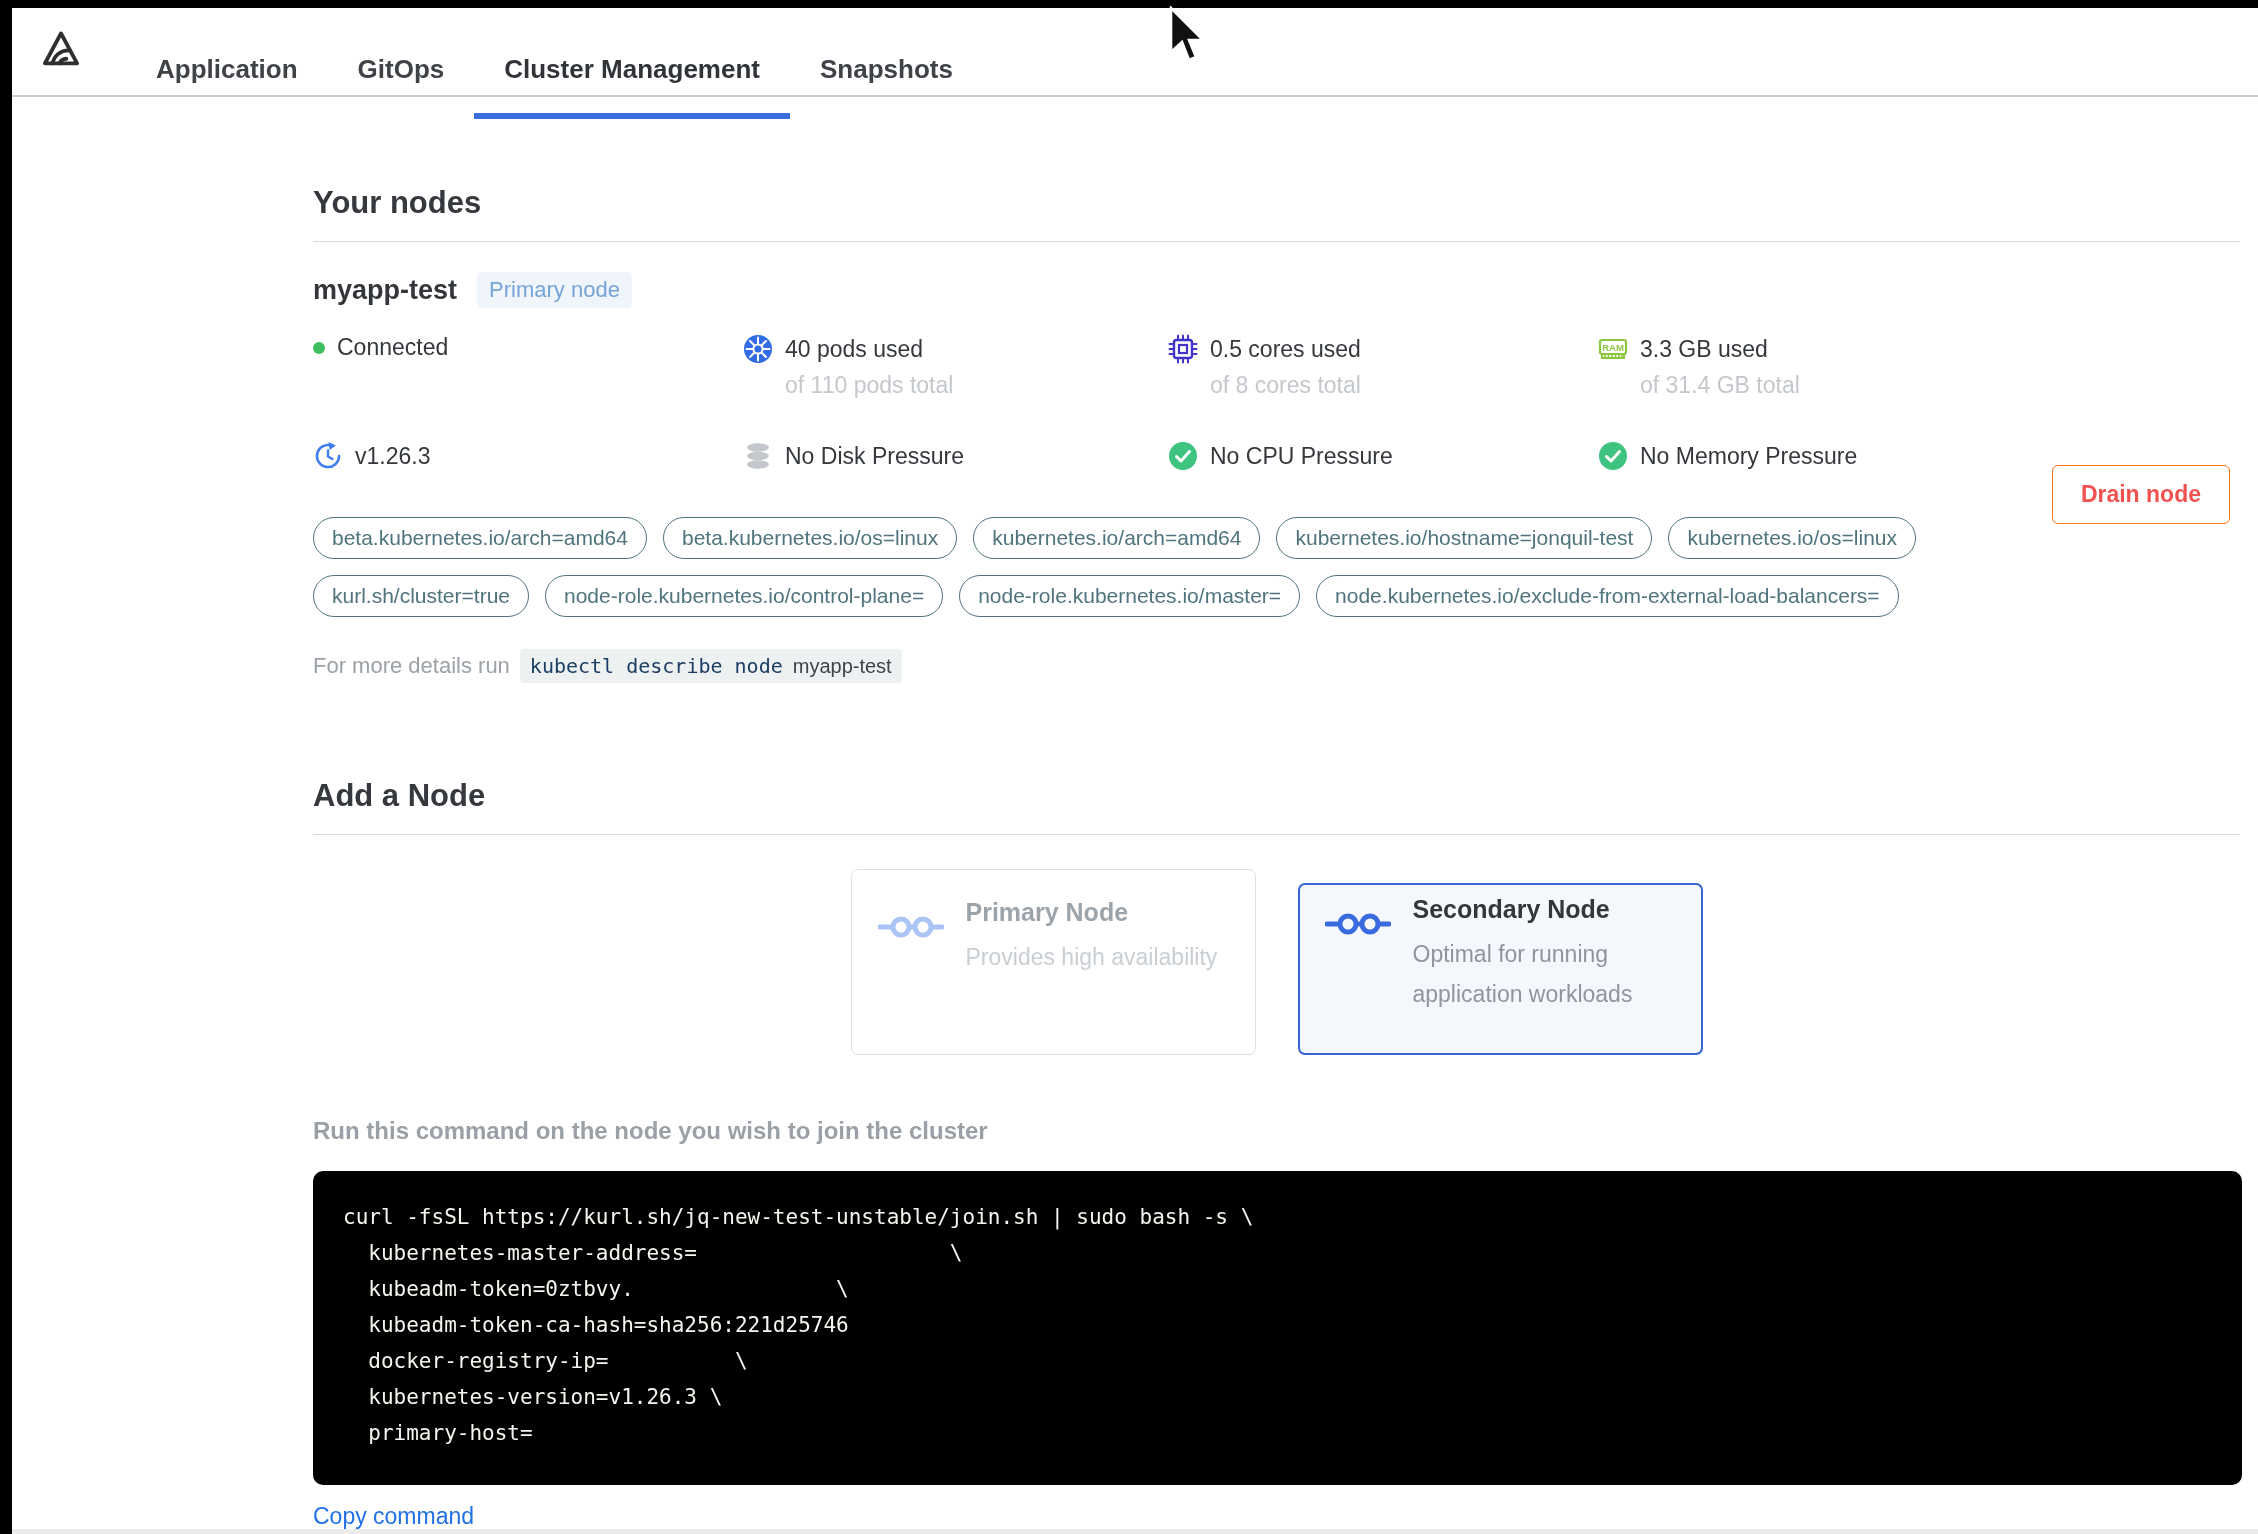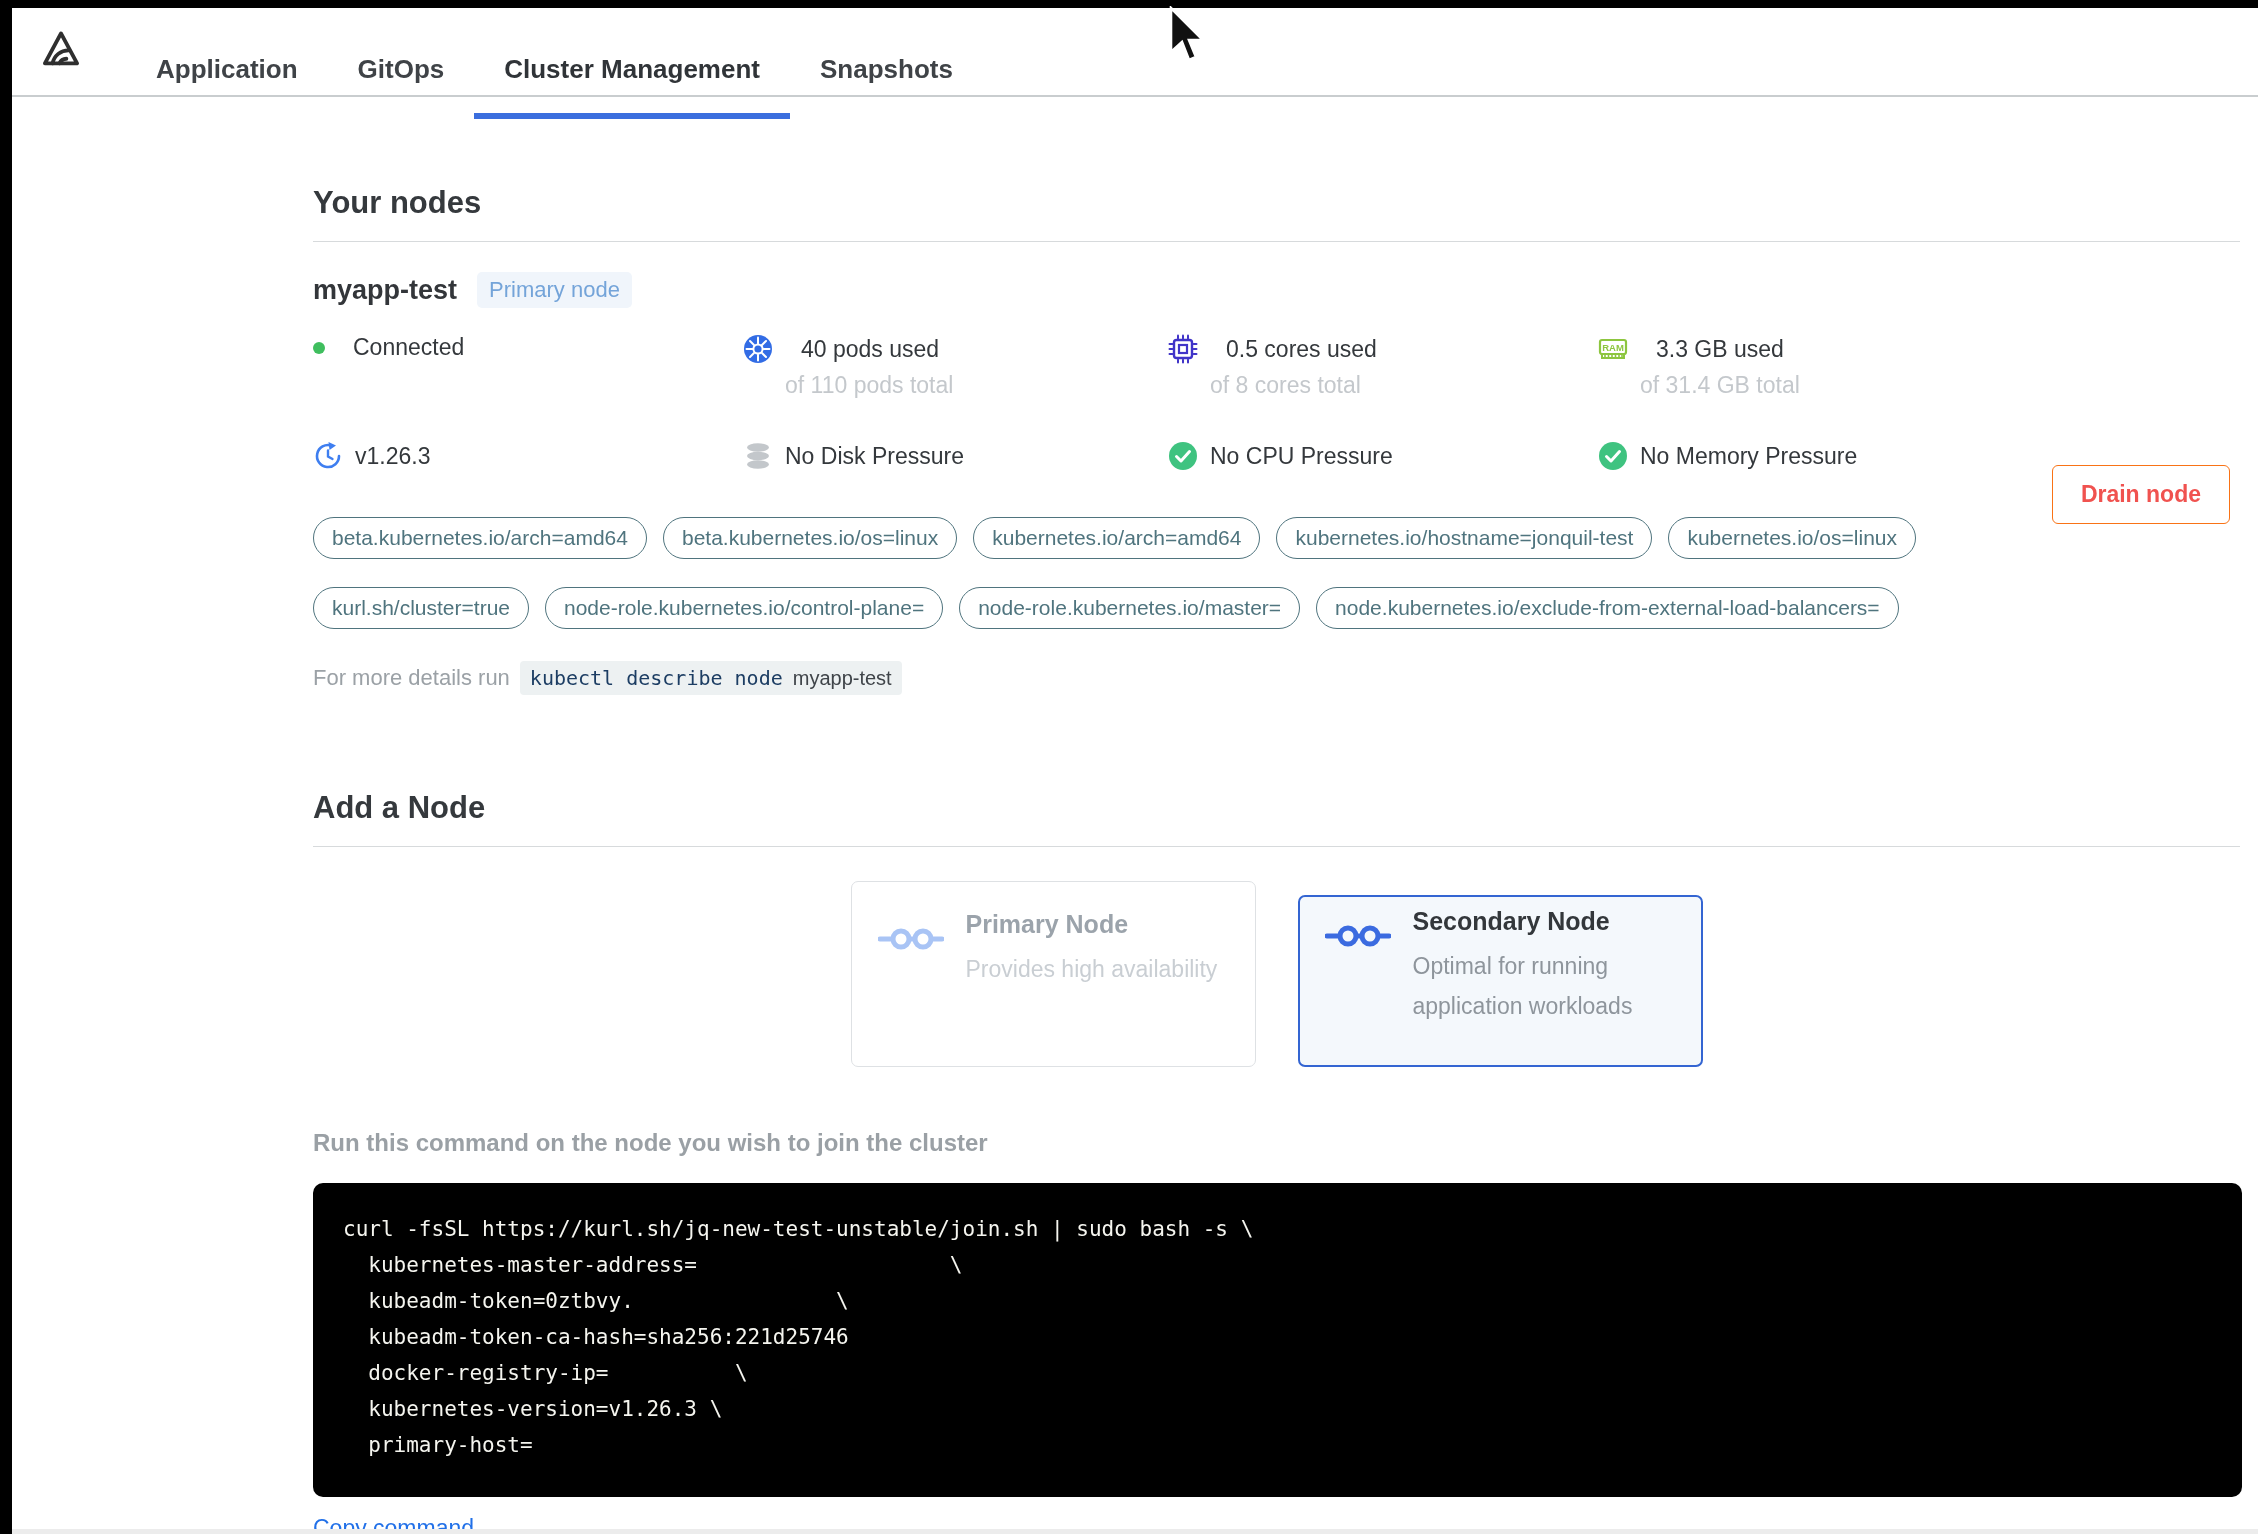--- a/index.html
+++ b/index.html
@@ -23,27 +23,27 @@
   .section-title { font-size:31px; font-weight:700; color:#35393d; }
   .your-nodes { padding-top:88px; }
   .rule { border:none; border-top:1px solid #d7dadc; margin-top:20px; }
 
   .node-card { position:relative; margin-top:30px; }
   .node-head { display:flex; align-items:center; gap:20px; }
   .node-name { font-size:27px; font-weight:700; color:#33363a; }
   .node-badge { font-size:22px; color:#74a4d9; background:#f0f5fb; border-radius:5px; padding:5px 12px; }
 
   .stats-grid { display:grid; grid-template-columns:430px 425px 430px auto; row-gap:42px; margin-top:26px; }
-  .stat-line { display:flex; align-items:center; gap:28px; font-size:23px; font-weight:500; color:#34383c;text-align:right; }
+  .stat-line { display:flex; align-items:center; gap:12px; font-size:23px; font-weight:500; color:#34383c;text-align:right; }
   .stat-sub { margin-left:42px; margin-top:8px; font-size:23px; color:#c4c8cc; font-weight:400; }
   .dot { width:12px; height:12px; border-radius:50%; background:#3fbe5e; display:inline-block; }
   .cond-line { display:flex; align-items:center; gap:12px; font-size:23px; font-weight:500; color:#34383c; }
   .icon30 { width:30px; height:30px; flex:0 0 auto; }
 
-  .labels-wrap { display:flex; flex-wrap:wrap; gap:28px 16px; margin-top:46px; max-width:1700px; }
+  .labels-wrap { display:flex; flex-wrap:wrap; gap:16px 16px; margin-top:46px; max-width:1700px; }
   .label-pill { border:1.5px solid #4f747e; color:#4f747e; font-size:21px; font-weight:500; padding:8px 18px; border-radius:999px; background:#fff; white-space:nowrap; }
 
   .drain-btn { position:absolute; top:193px; right:10px; border:1px solid #f97316; color:#f0524f; background:#fff; font-size:23px; font-weight:700; padding:15px 28px; border-radius:6px; cursor:pointer; font-family:"Liberation Sans", sans-serif; }
 
   .details-line { margin-top:32px; font-size:22px; color:#9ba1a6; display:flex; align-items:center; gap:10px; }
   .code-chip { background:#edf1f2; border-radius:4px; padding:5px 10px; display:inline-flex; align-items:center; gap:10px; }
   .code-chip .mono { font-family:"DejaVu Sans Mono", monospace; font-size:20px; color:#1c3d63; }
   .code-chip .plain { font-size:20px; color:#3f4449; }
 
   

